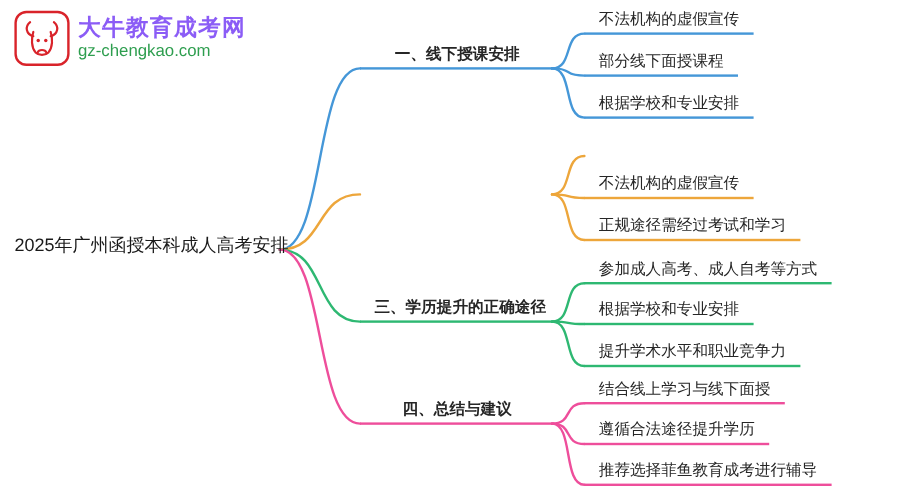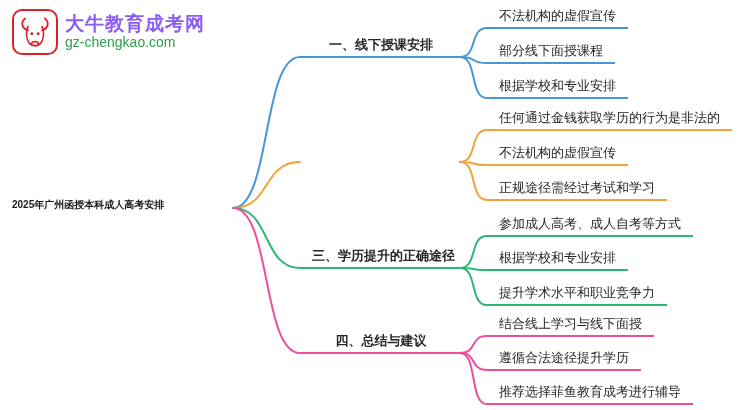--- a/index.html
+++ b/index.html
@@ -10,21 +10,21 @@
   #links{position:absolute;left:0;top:0;width:750px;height:410px;}
   #links path{fill:none;stroke-width:2;stroke-linecap:round;}
   .s-b0{stroke:#4597d8;}
   .s-b1{stroke:#eda63b;}
   .s-b2{stroke:#2eb872;}
   .s-b3{stroke:#ee4e9b;}
 
   
   .node{position:absolute;white-space:nowrap;color:#262626;line-height:15px;
         padding:2px 12px 4px;border-bottom:2px solid transparent;font-size:13px;}
-  .root{font-size:10px;font-weight:700;border-bottom:none;padding:0;left:12px;top:197px;color:#1a1a1a;}
+  .root{font-size:15px;font-weight:400;border-bottom:none;padding:0;left:12px;top:197px;color:#1a1a1a;}
   .branch{width:138px;text-align:center;font-weight:700;left:300px;}
   .child{left:487px;font-weight:400;}
   .u-b0{border-bottom-color:#4597d8;}
   .u-b1{border-bottom-color:#eda63b;}
   .u-b2{border-bottom-color:#2eb872;}
   .u-b3{border-bottom-color:#ee4e9b;}
 
   
   .logo{position:absolute;left:12px;top:9px;display:flex;align-items:center;}
   .logo-badge{width:46px;height:46px;border:2.5px solid #d9232a;border-radius:10px;
@@ -86,21 +86,20 @@
   <div class="node root">2025年广州函授本科成人高考安排</div>
 
   <div class="node branch u-b0" style="top:35px;">一、线下授课安排</div>
   <div class="node branch u-b2" style="top:246px;">三、学历提升的正确途径</div>
   <div class="node branch u-b3" style="top:331px;">四、总结与建议</div>
 
   <div class="node child u-b0" style="top:6px;">不法机构的虚假宣传</div>
   <div class="node child u-b0" style="top:41px;">部分线下面授课程</div>
   <div class="node child u-b0" style="top:76px;">根据学校和专业安排</div>
 
-  <div class="node child u-b1" style="top:108px;">任何通过金钱获取学历的行为是非法的</div>
   <div class="node child u-b1" style="top:143px;">不法机构的虚假宣传</div>
   <div class="node child u-b1" style="top:178px;">正规途径需经过考试和学习</div>
 
   <div class="node child u-b2" style="top:214px;">参加成人高考、成人自考等方式</div>
   <div class="node child u-b2" style="top:248px;">根据学校和专业安排</div>
   <div class="node child u-b2" style="top:283px;">提升学术水平和职业竞争力</div>
 
   <div class="node child u-b3" style="top:314px;">结合线上学习与线下面授</div>
   <div class="node child u-b3" style="top:348px;">遵循合法途径提升学历</div>
   <div class="node child u-b3" style="top:382px;">推荐选择菲鱼教育成考进行辅导</div>

